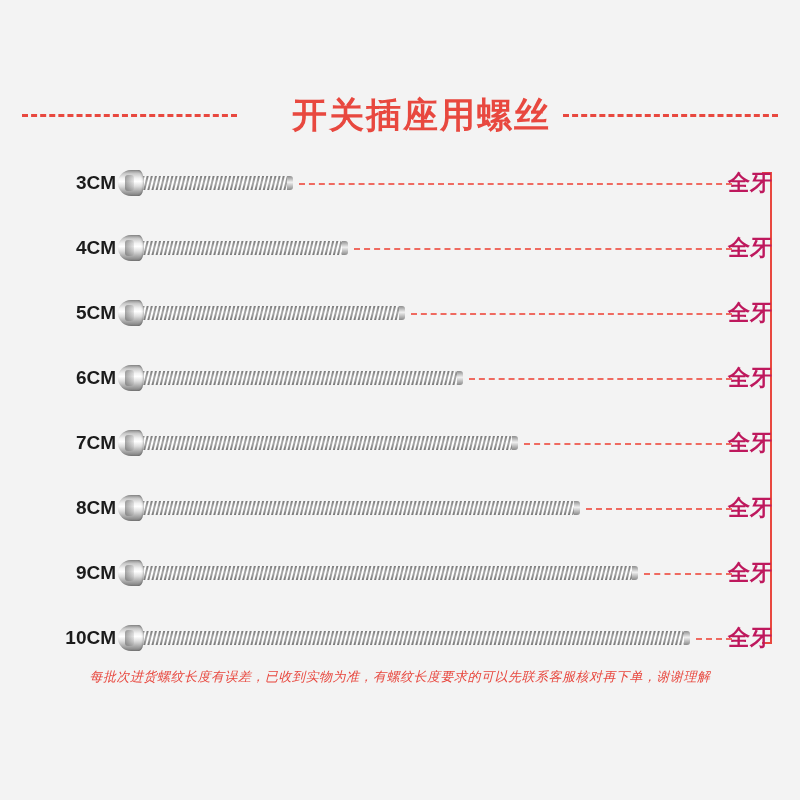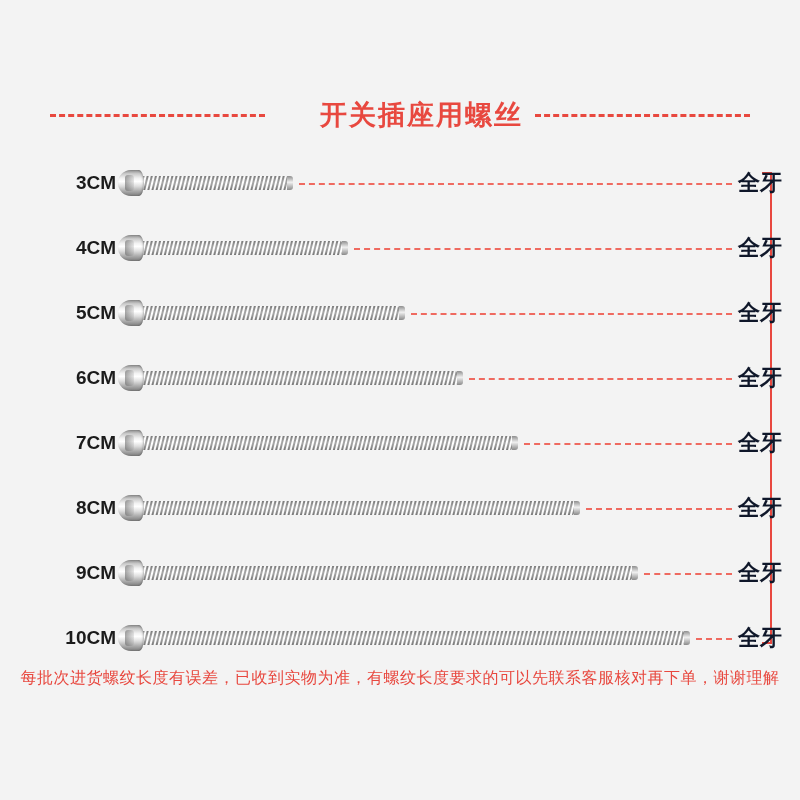--- a/index.html
+++ b/index.html
@@ -29,21 +29,21 @@
   .title-dashes {
     flex: 0 0 auto;
     width: 215px;
     height: 0;
     border-top: 3px dashed #e8483f;
   }
   .title-dashes.left { margin-right: 12px; }
   .title-dashes.right { margin-left: 12px; }
   .title-text {
     color: #e8483f;
-    font-size: 27px;
+    font-size: 35px;
     font-weight: bold;
     letter-spacing: 2px;
     white-space: nowrap;
     font-family: "DejaVu Sans", sans-serif;
     margin-left: 43px;
   }
 
   
   .bracket {
     position: absolute;
@@ -82,24 +82,24 @@
   }
   .leader {
     position: absolute;
     right: 68px;
     top: 50%;
     height: 0;
     border-top: 2px dashed #ef6a60;
   }
   .row-note {
     position: absolute;
-    right: 18px;
+    right: 28px;
     top: 50%;
     transform: translateY(-50%);
-    color: #0f172a;
+    color: #be185d;
     font-size: 22px;
     font-weight: bold;
     white-space: nowrap;
     font-family: "DejaVu Sans", sans-serif;
   }
 
   
   .screw {
     position: absolute;
     left: 118px;
@@ -158,23 +158,24 @@
   }
 
   
   .footer-note {
     position: absolute;
     left: 0;
     top: 668px;
     width: 800px;
     text-align: center;
     color: #e8483f;
-    font-size: 16px;
+    font-size: 13px;
     font-family: "DejaVu Sans", sans-serif;
     letter-spacing: 0.5px;
+    font-style: italic;
   }
 </style>
 </head>
 <body>
 
 <div class="title-row">
   <div class="title-dashes left"></div>
   <div class="title-text">开关插座用螺丝</div>
   <div class="title-dashes right"></div>
 </div>

